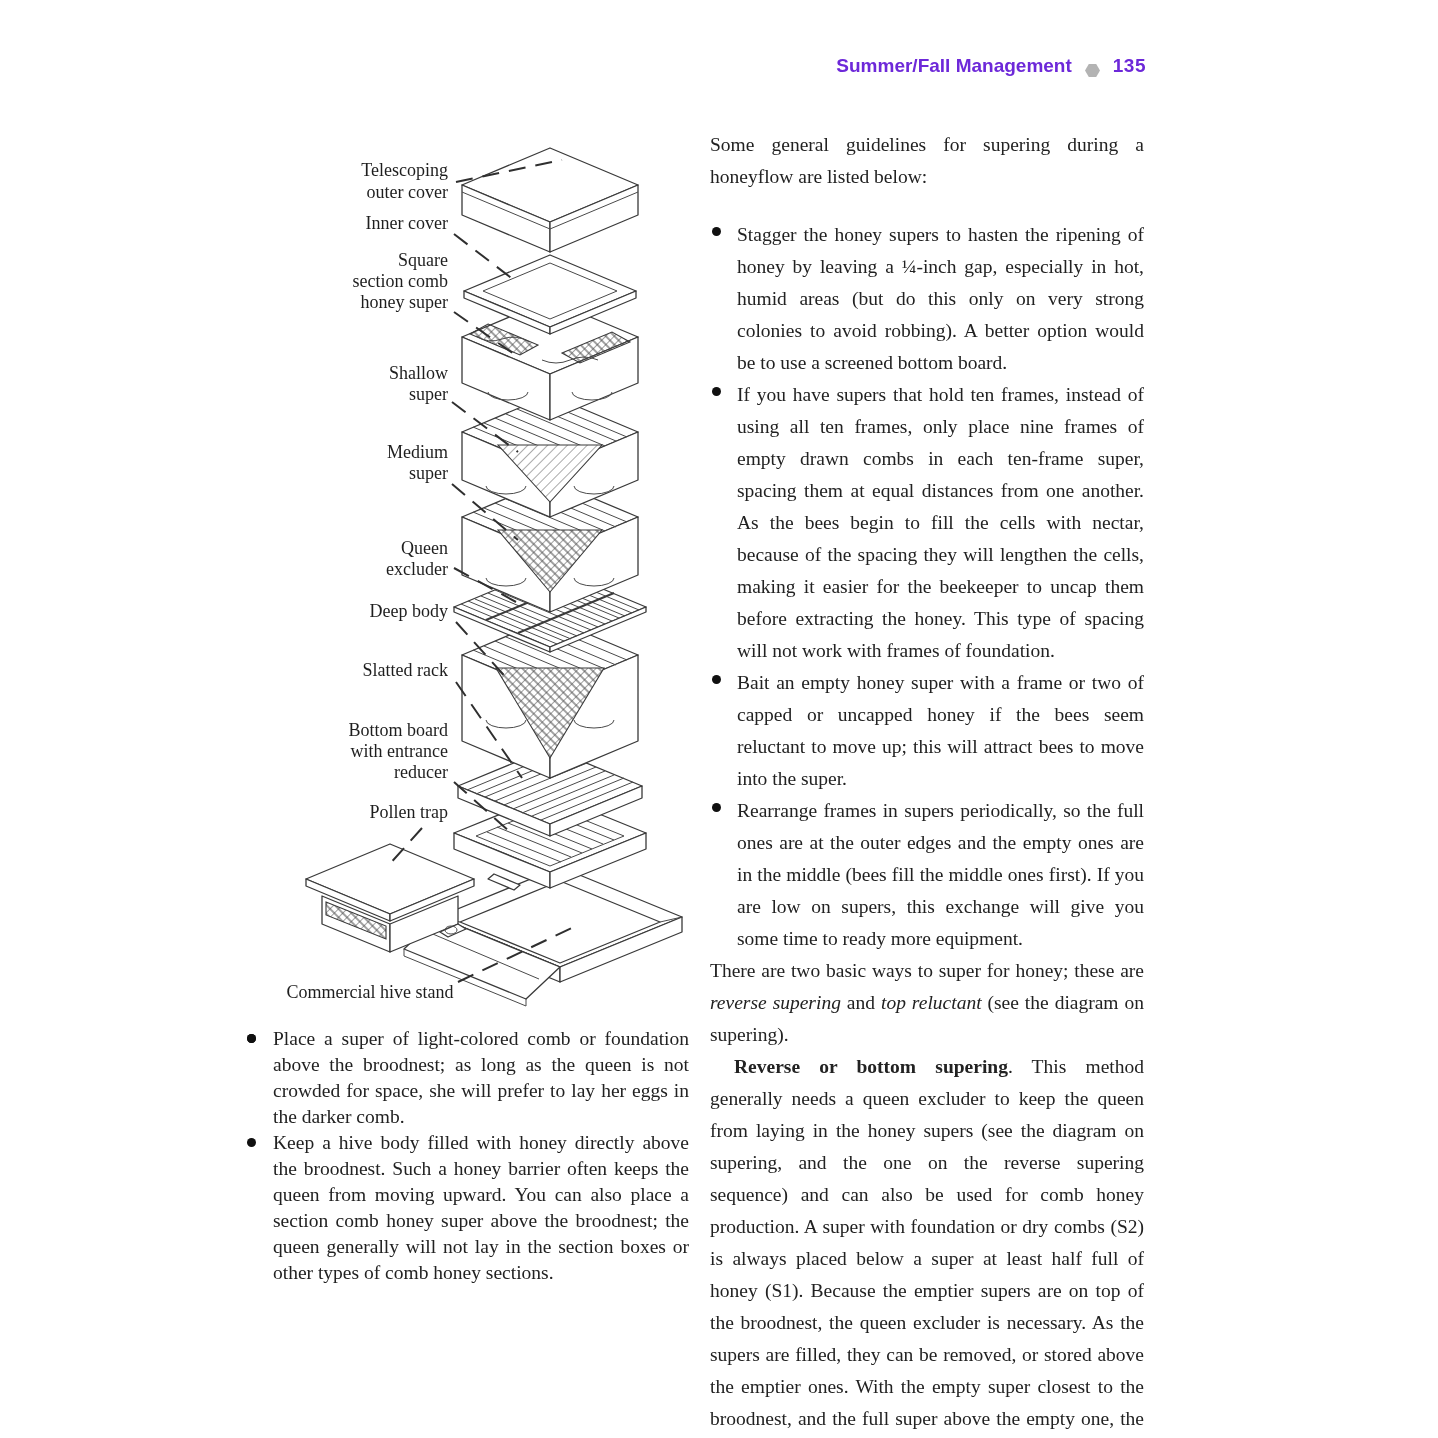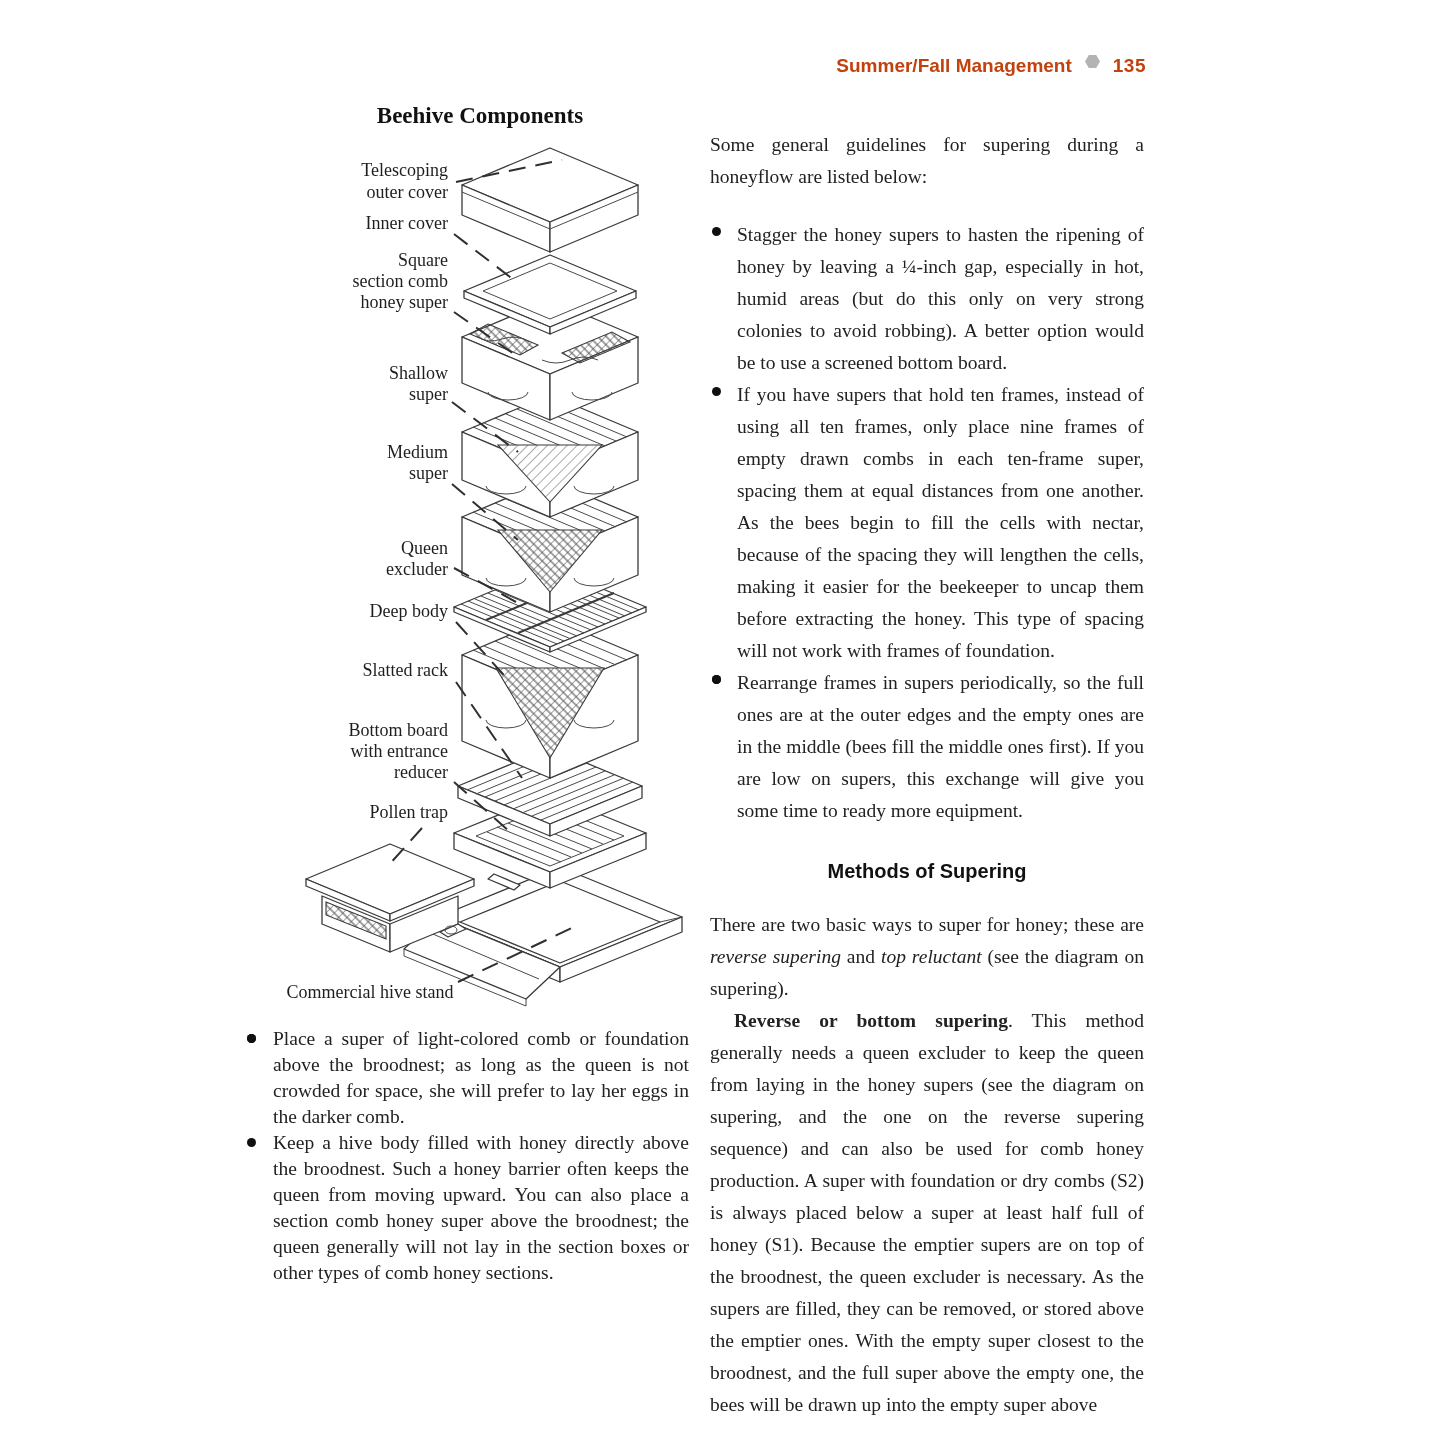--- a/index.html
+++ b/index.html
@@ -1,20 +1,20 @@
 <!DOCTYPE html>
 <html><head>
 <meta charset="utf-8">
 <style>
   html,body{margin:0;padding:0;background:#fff;}
   .page{position:relative;width:1438px;height:1438px;background:#ffffff;
         font-family:"Liberation Serif",serif;color:#222;overflow:hidden;}
   
-  .header{position:absolute;top:55px;right:292px;display:flex;align-items:flex-start;gap:13px;
-          font-family:"Liberation Sans",sans-serif;font-size:19px;font-weight:700;color:#c2410c;}
+  .header{position:absolute;top:55px;right:292px;display:flex;align-items:flex-end;gap:13px;
+          font-family:"Liberation Sans",sans-serif;font-size:19px;font-weight:700;color:#6d28d9;}
   .hex{display:inline-block;line-height:0;}
   .pagenum{font-weight:600;letter-spacing:.5px;}
   
   .dia-title{position:absolute;left:268px;top:103px;width:424px;text-align:center;
              font-weight:700;font-size:23px;color:#111;}
   svg.diagram{position:absolute;left:90px;top:130px;}
   .ln{stroke:#3a3a3a;stroke-width:1.3;fill:#ffffff;stroke-linejoin:round;}
   .thin{stroke:#4a4a4a;stroke-width:1;fill:none;}
   .hpoly{stroke:#3a3a3a;stroke-width:1.1;}
   .leader{stroke:#2f2f2f;stroke-width:2;stroke-dasharray:17 10;fill:none;stroke-linecap:butt;}
@@ -44,21 +44,20 @@
   <div class="header">
     <span>Summer/Fall Management</span>
     <span class="hex">
       <svg width="15" height="13" viewBox="0 0 15 13">
           <polygon points="3.8,0 11.2,0 15,6.5 11.2,13 3.8,13 0,6.5" fill="#b3b3b3"></polygon>
         </svg>
     </span>
     <span class="pagenum">135</span>
   </div>
 
-  <div class="dia-title">Beehive Components</div>
 
   <svg class="diagram" width="620" height="880" viewBox="0 0 620 880">
     <defs>
       <pattern id="diagHatch" width="7" height="7" patternUnits="userSpaceOnUse" patternTransform="rotate(45)">
         <line x1="0" y1="0" x2="0" y2="7" stroke="#555" stroke-width="1"></line>
       </pattern>
       <pattern id="crossHatch" width="6" height="6" patternUnits="userSpaceOnUse" patternTransform="rotate(45)">
         <line x1="0" y1="0" x2="0" y2="6" stroke="#444" stroke-width="1"></line>
         <line x1="0" y1="3" x2="6" y2="3" stroke="#444" stroke-width="1"></line>
       </pattern>
@@ -276,27 +275,27 @@
       <div class="bullet">
         <span class="dot"></span>
         <span>Stagger the honey supers to hasten the ripening of honey by leaving a ¼-inch gap, especially in hot, humid areas (but do this only on very strong colonies to avoid robbing). A better option would be to use a screened bottom board.</span>
       </div>
       <div class="bullet">
         <span class="dot"></span>
         <span>If you have supers that hold ten frames, instead of using all ten frames, only place nine frames of empty drawn combs in each ten-frame super, spacing them at equal distances from one another. As the bees begin to fill the cells with nectar, because of the spacing they will lengthen the cells, making it easier for the beekeeper to uncap them before extracting the honey. This type of spacing will not work with frames of foundation.</span>
       </div>
       <div class="bullet">
         <span class="dot"></span>
+        <span>Bait an empty honey super with a frame or two of capped or uncapped honey if the bees seem reluctant to move up; this will attract bees to move into the super.</span>
       </div>
       <div class="bullet">
         <span class="dot"></span>
         <span>Rearrange frames in supers periodically, so the full ones are at the outer edges and the empty ones are in the middle (bees fill the middle ones first). If you are low on supers, this exchange will give you some time to ready more equipment.</span>
       </div>
     </div>
 
-    <h3 class="methods-h">Methods of Supering</h3>
 
     <p class="para"><span>There are two basic ways to super for honey; these are </span><span class="it">reverse supering</span><span> and </span><span class="it">top reluctant</span><span> (see the diagram on supering).</span></p>
 
     <p class="para indent"><span class="bd">Reverse or bottom supering</span><span>. This method generally needs a queen excluder to keep the queen from laying in the honey supers (see the diagram on supering, and the one on the reverse supering sequence) and can also be used for comb honey production. A super with foundation or dry combs (S2) is always placed below a super at least half full of honey (S1). Because the emptier supers are on top of the broodnest, the queen excluder is necessary. As the supers are filled, they can be removed, or stored above the emptier ones. With the empty super closest to the broodnest, and the full super above the empty one, the bees will be drawn up into the empty super above</span></p>
   </div>
 
 </div>
 
 </body></html>

